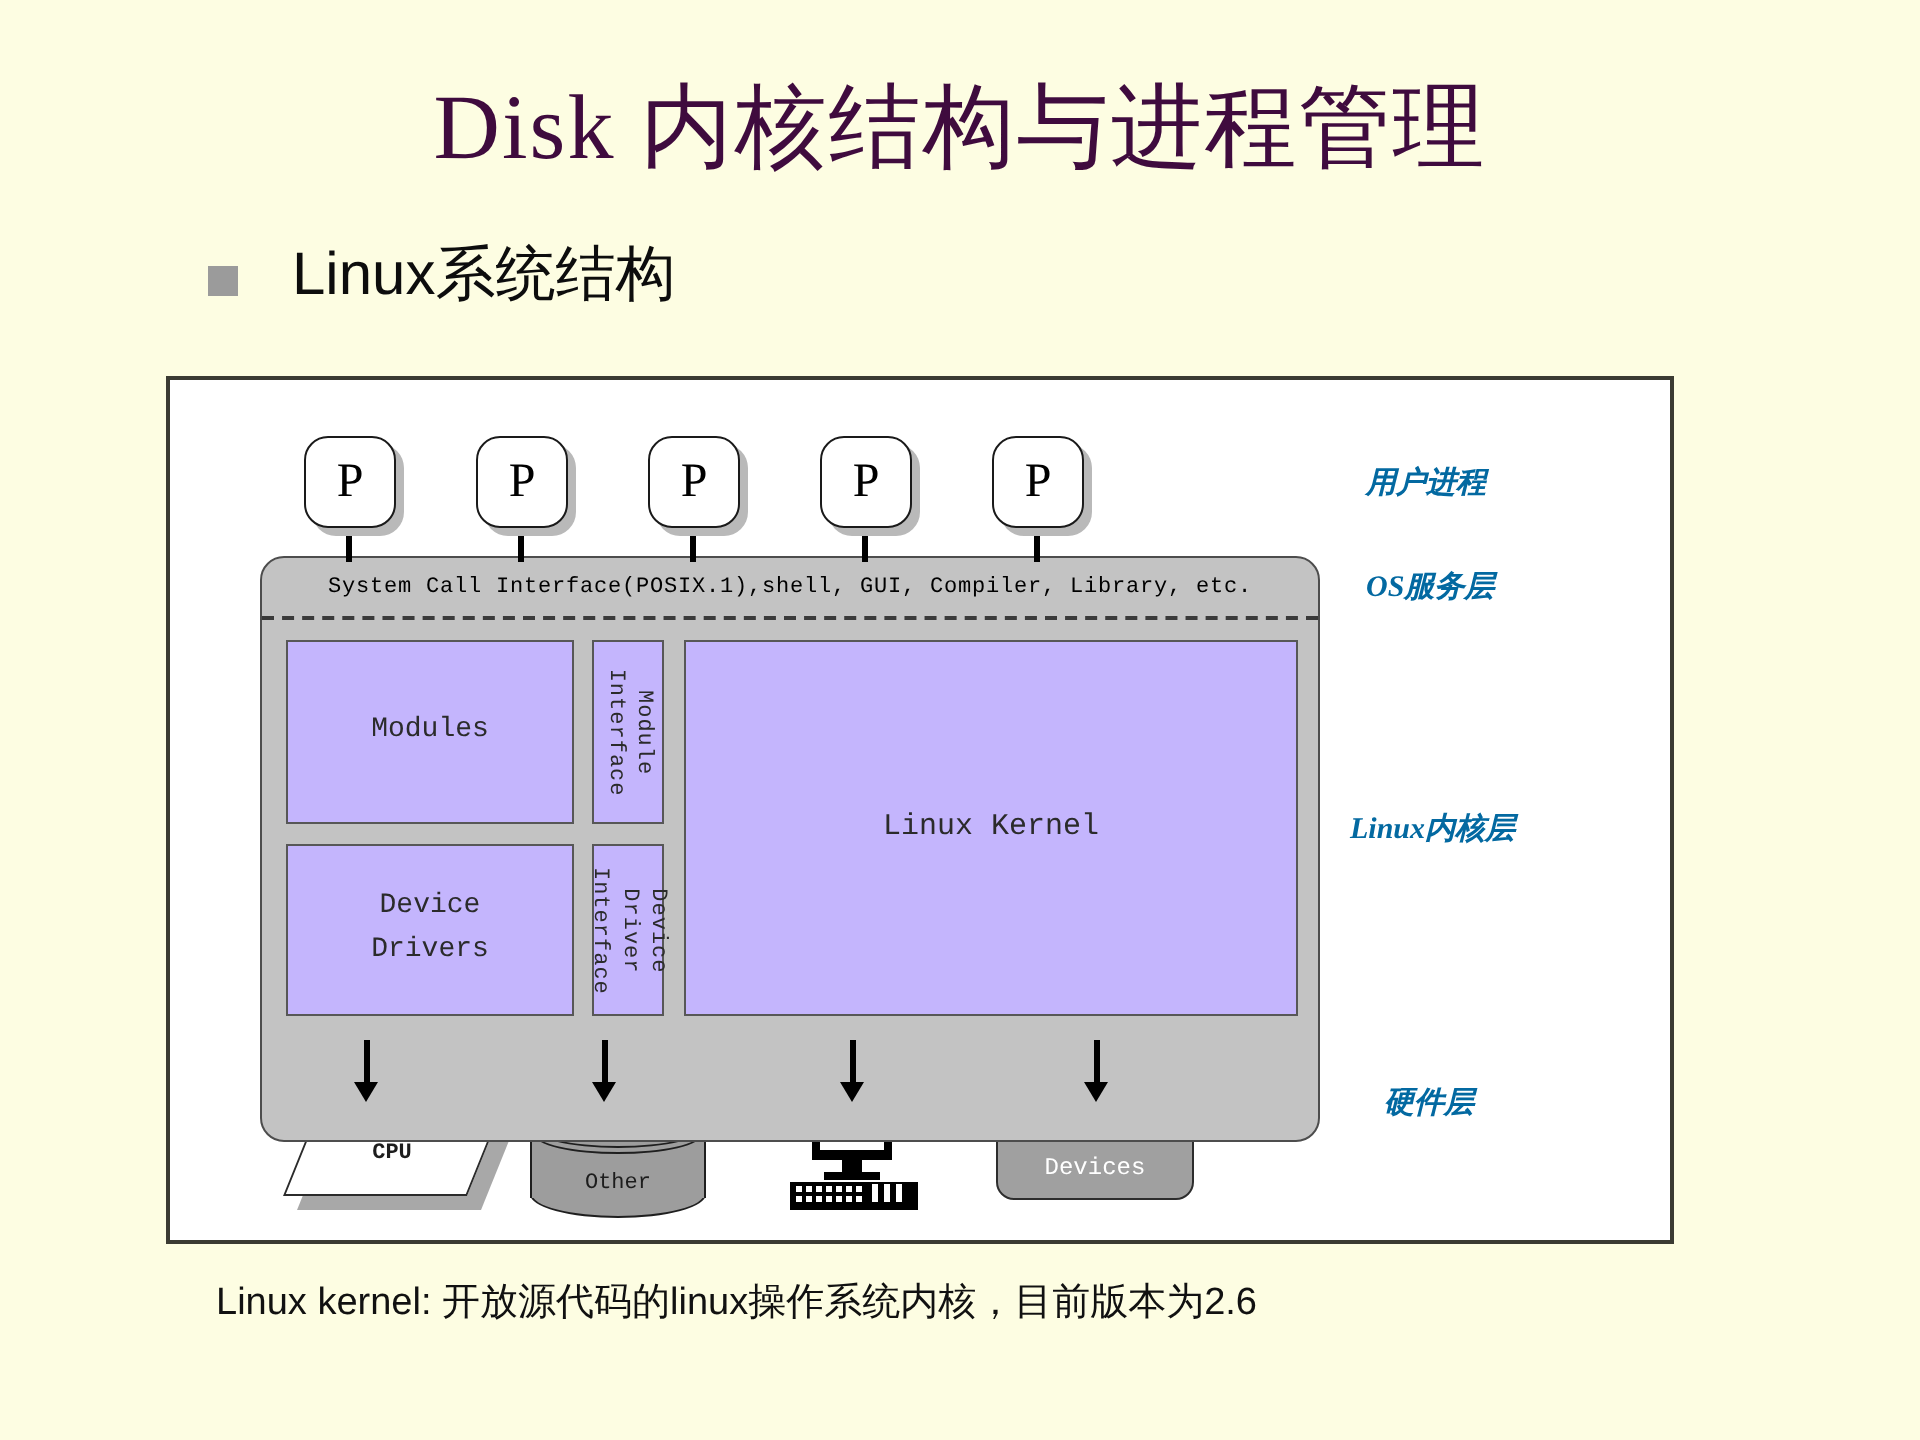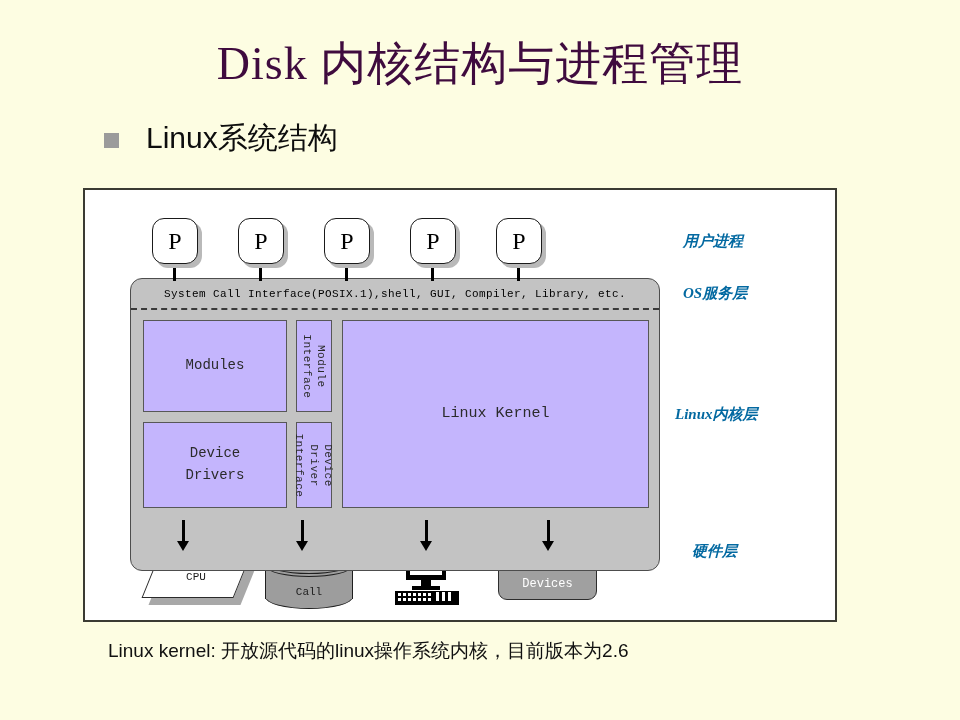--- a/index.html
+++ b/index.html
@@ -209,21 +209,21 @@
   }
   .arrow.a0 { left: 97px; }
   .arrow.a1 { left: 216px; }
   .arrow.a2 { left: 340px; }
   .arrow.a3 { left: 462px; }
 
   
   .hw { position: absolute; }
 
   
-  .cpu-wrap { left: 55px; top: 364px; width: 112px; height: 54px; }
+  .cpu-wrap { left: 55px; top: 364px; width: 112px; height: 54px; font-weight: bold; }
   .cpu-shadow, .cpu-shape {
     position: absolute;
     width: 92px;
     height: 42px;
     transform: skewX(-22deg);
     box-sizing: border-box;
   }
   .cpu-shadow { left: 17px; top: 9px; background: #a8a8a8; }
   .cpu-shape  { left: 10px; top: 2px;  background: #ffffff; border: 1.3px solid #2b2b2b; }
   .cpu-label {
@@ -384,21 +384,21 @@
       <div class="cpu-shadow"></div>
       <div class="cpu-shape"></div>
       <div class="cpu-label">CPU</div>
     </div>
 
     <div class="hw disk-wrap">
       <div class="disk-bottom"></div>
       <div class="disk-body"></div>
       <div class="disk-top"></div>
       <div class="disk-top2"></div>
-      <div class="disk-label">Call</div>
+      <div class="disk-label">Other</div>
     </div>
 
     <div class="hw pc-wrap">
       <svg width="70" height="62" viewBox="0 0 70 62">
         <rect x="14" y="0" width="40" height="32" fill="#000"></rect>
         <rect x="18" y="4" width="32" height="23" fill="#fff"></rect>
         <rect x="29" y="32" width="10" height="7" fill="#000"></rect>
         <rect x="20" y="38" width="28" height="4" fill="#000"></rect>
         <rect x="3" y="43" width="64" height="14" fill="#000"></rect>
         <rect x="6" y="45" width="3" height="3" fill="#fff"></rect>

